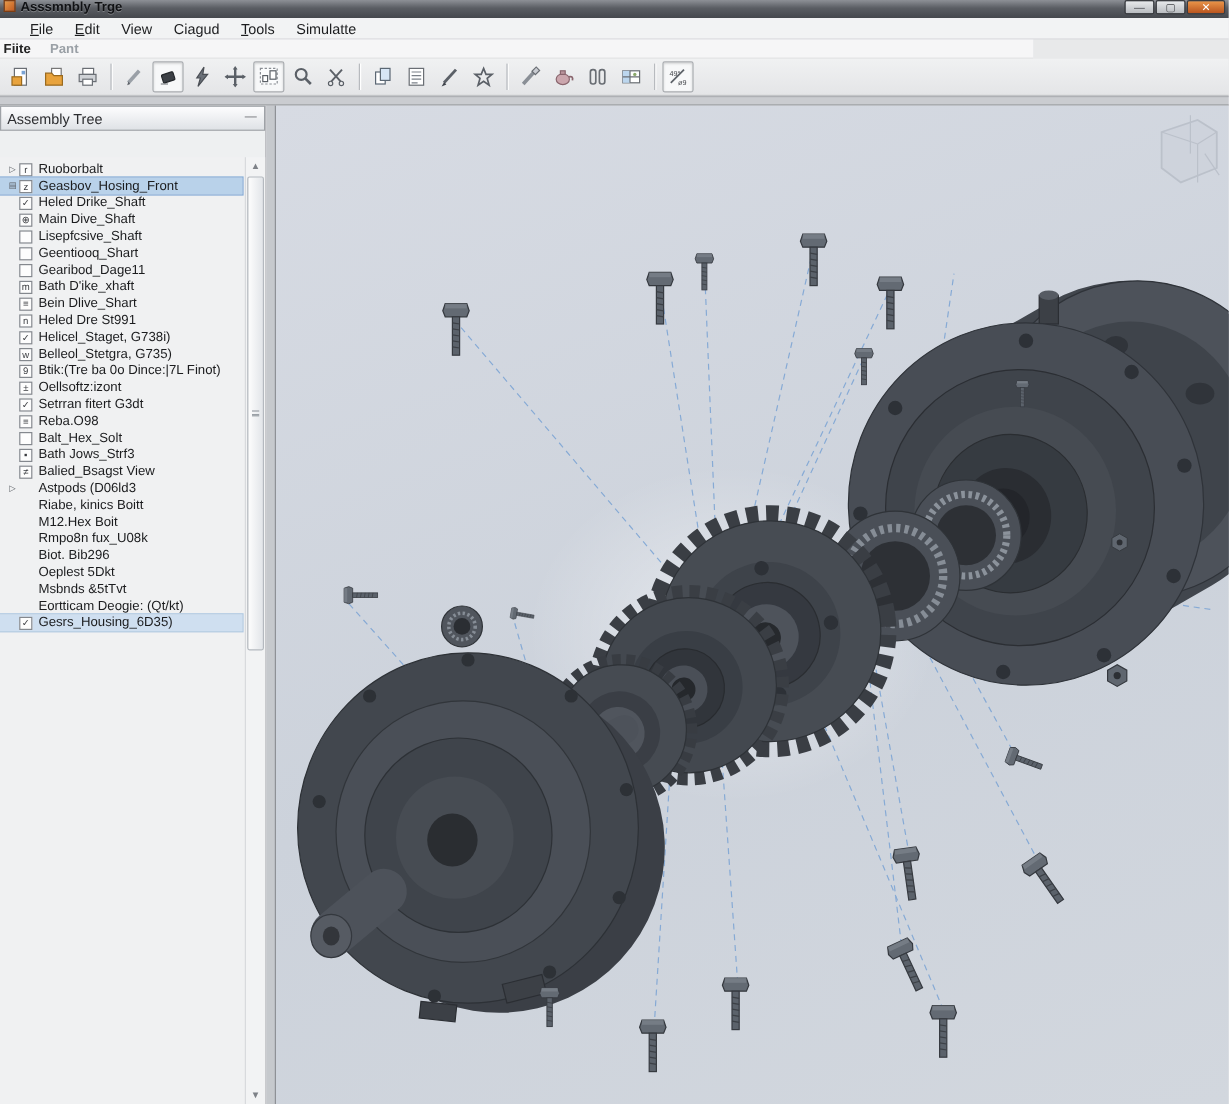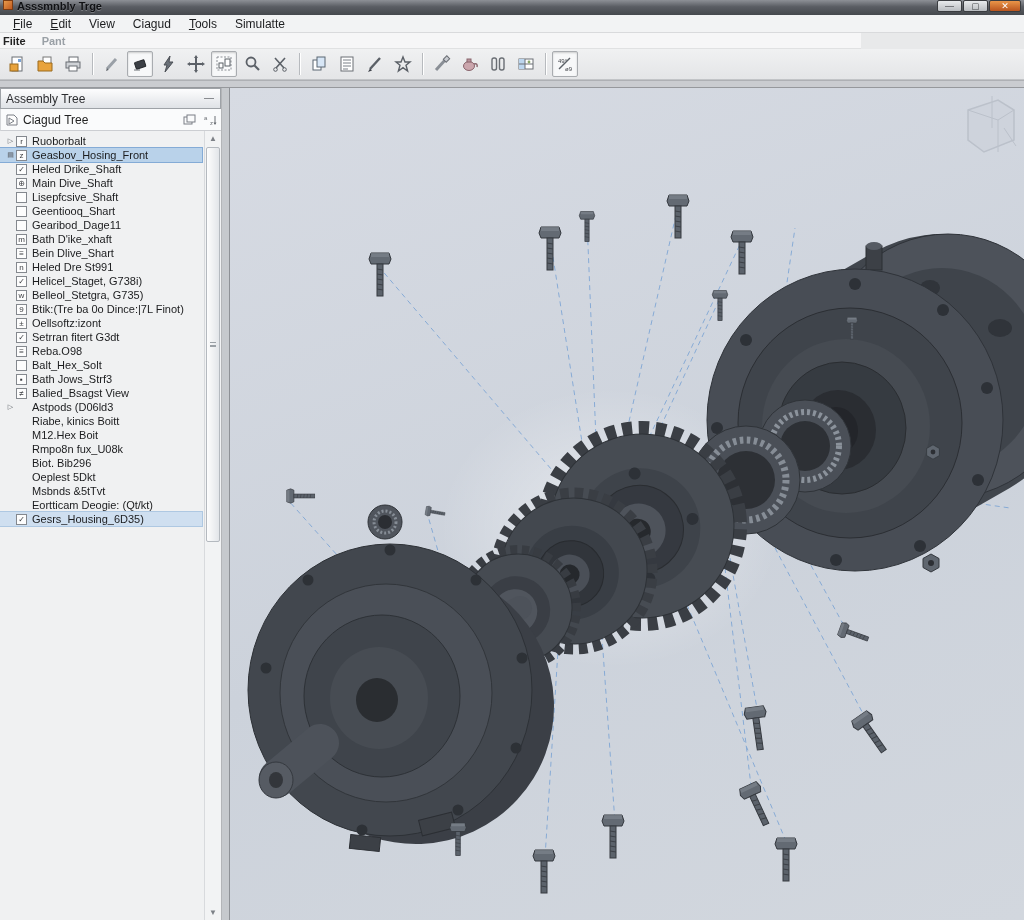--- a/index.html
+++ b/index.html
@@ -15,21 +15,21 @@
   .title-text { font-size:11px; font-weight:bold; color:#101114;
     text-shadow:0 1px 0 rgba(255,255,255,.25); }
   .win-buttons { margin-left:auto; display:flex; gap:1px; }
   .win-btn { width:25px; height:12px; border:1px solid #3a3c40; border-radius:2px;
     background:linear-gradient(180deg,#e8eaec,#b9bcc0); color:#44464a; font-size:9px;
     line-height:10px; text-align:center; }
   .win-btn.close { width:32px; background:linear-gradient(180deg,#ea9549,#b9541e); color:#fff; }
 
   .menubar { position:absolute; top:15px; left:0; width:1024px; height:18px;
     background:#f2f3f4; border-bottom:1px solid #d9dadc; display:flex; align-items:center;
-    padding-left:4px; }
+    padding-left:16px; }
   .menu-item { display:inline-block; font-size:12px; color:#1c1d1f; padding:1px 9px; }
   .menu-item.mnemonic::first-letter { text-decoration:underline; }
 
   .submenubar { position:absolute; top:33px; left:0; width:861px; height:16px;
     background:#f6f6f7; border-bottom:1px solid #e0e1e2; display:flex; align-items:center; }
   .sub-item-1 { font-size:11px; font-weight:bold; color:#222; padding:0 8px 0 3px; }
   .sub-item-2 { font-size:11px; color:#9aa0a6; padding:0 8px;font-weight:bold; }
 
   .toolbar { position:absolute; top:49px; left:0; width:1024px; height:31px;
     background:linear-gradient(180deg,#f0f1f2,#e4e5e7); border-bottom:1px solid #c2c4c7;
@@ -252,39 +252,20 @@
       </svg>
   </span>
 </div>
 
 <div class="band"></div>
 
 <div class="panel">
   <div class="panel-header">
     <span class="panel-header-title">Assembly Tree</span>
     <span class="panel-collapse">—</span>
-  </div>
-  <div class="tree-toolbar">
-    <svg width="14" height="14">
-        <path d="M2 2 h7 l3 3 v7 h-10 z" fill="#fdfdfd" stroke="#7a7f86"></path>
-        <polygon points="4,5 9,8 4,11" fill="none" stroke="#7a7f86"></polygon>
-      </svg>
-    <span class="tree-toolbar-label">Ciagud Tree</span>
-    <span class="tree-tb-icons">
-      <svg width="13" height="12">
-          <rect x="1" y="3" width="8" height="7" fill="none" stroke="#7a7f86"></rect>
-          <rect x="4" y="1" width="8" height="7" fill="#fafbfc" stroke="#7a7f86"></rect>
-        </svg>
-      <svg width="13" height="12">
-          <text x="0" y="6" font-size="6" fill="#6a6e74" font-family="Liberation Sans, sans-serif">a</text>
-          <text x="6" y="11" font-size="6" fill="#6a6e74" font-family="Liberation Sans, sans-serif">z</text>
-          <line x1="11" y1="2" x2="11" y2="10" stroke="#6a6e74"></line>
-          <polygon points="11,11 9.5,8.5 12.5,8.5" fill="#6a6e74"></polygon>
-        </svg>
-    </span>
   </div>
 
   <div class="tree">
     <div class="row">
         <span class="exp">▷</span>
         <span class="box">r</span>
         <span class="lbl">Ruoborbalt</span>
       </div>
     <div class="row sel-strong">
         <span class="exp">▤</span>

